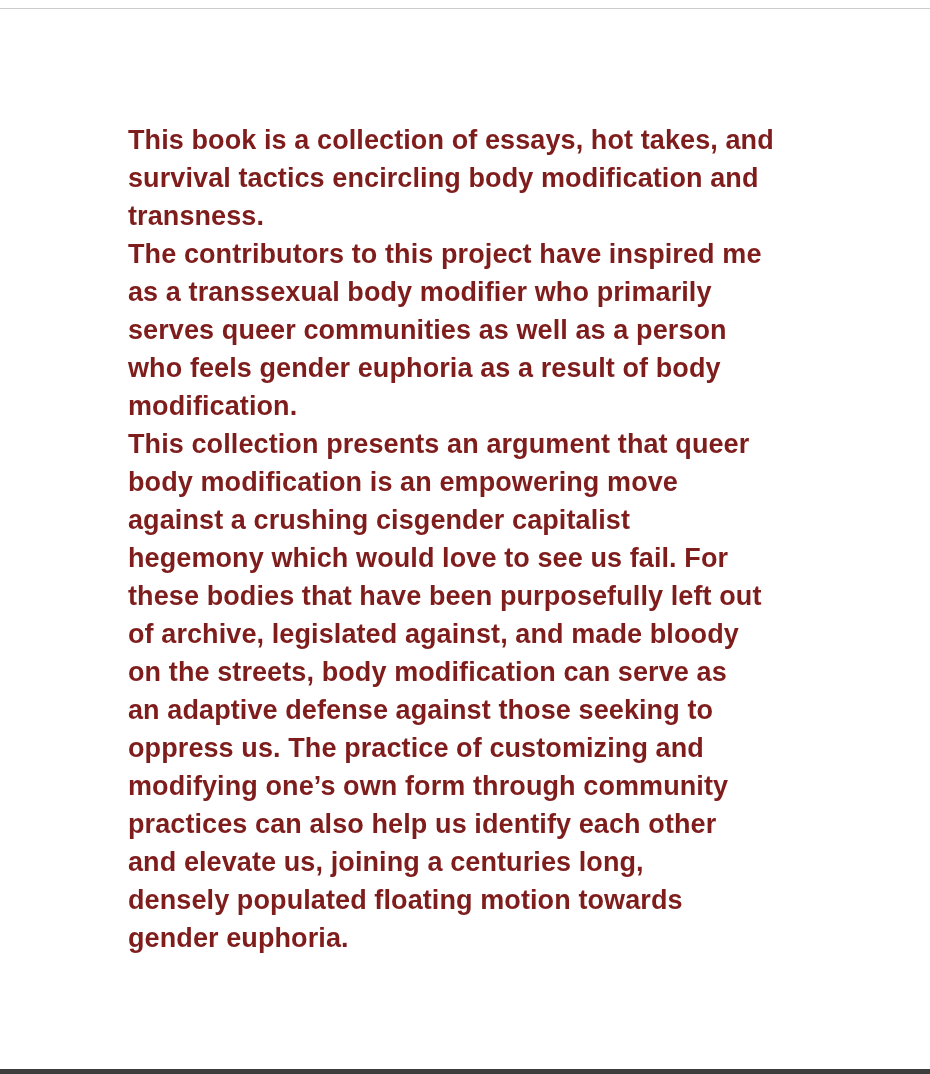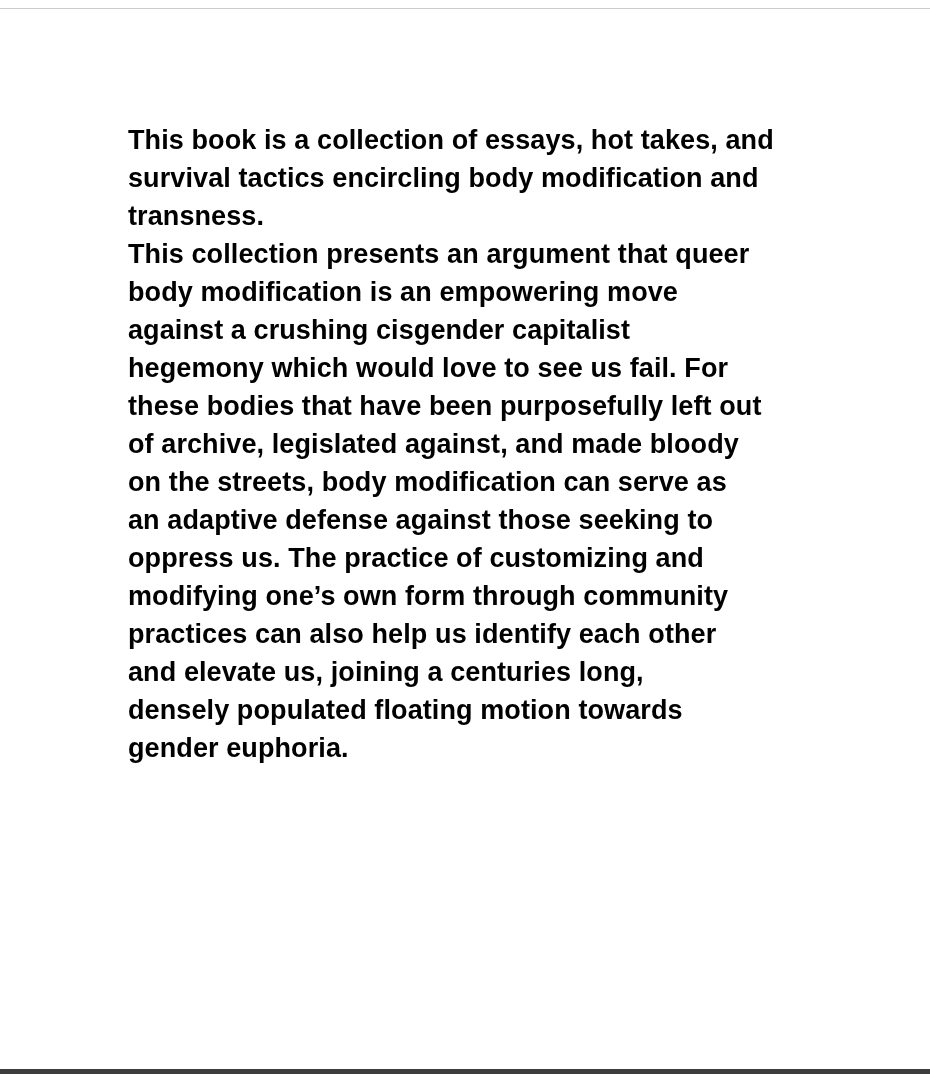--- a/index.html
+++ b/index.html
@@ -28,40 +28,45 @@
       left: 0;
       width: 100%;
       height: 5px;
       background: #3d3d3d;
     }
     .text-block {
       position: absolute;
       left: 128px;
       top: 121px;
       width: 710px;
-      color: #000000;
+      color: #7f1d1d;
       font-weight: 700;
       font-size: 27px;
       line-height: 38px;
       letter-spacing: 0.1px;
     }
     .paragraph {
       margin: 0;
       white-space: pre-line;
     }
   </style>
 </head>
 <body>
 
 <div class="top-divider"></div>
 
 <div class="text-block">
   <p class="paragraph">This book is a collection of essays, hot takes, and
 survival tactics encircling body modification and
 transness.</p>
+  <p class="paragraph">The contributors to this project have inspired me
+as a transsexual body modifier who primarily
+serves queer communities as well as a person
+who feels gender euphoria as a result of body
+modification.</p>
   <p class="paragraph">This collection presents an argument that queer
 body modification is an empowering move
 against a crushing cisgender capitalist
 hegemony which would love to see us fail. For
 these bodies that have been purposefully left out
 of archive, legislated against, and made bloody
 on the streets, body modification can serve as
 an adaptive defense against those seeking to
 oppress us. The practice of customizing and
 modifying one’s own form through community

